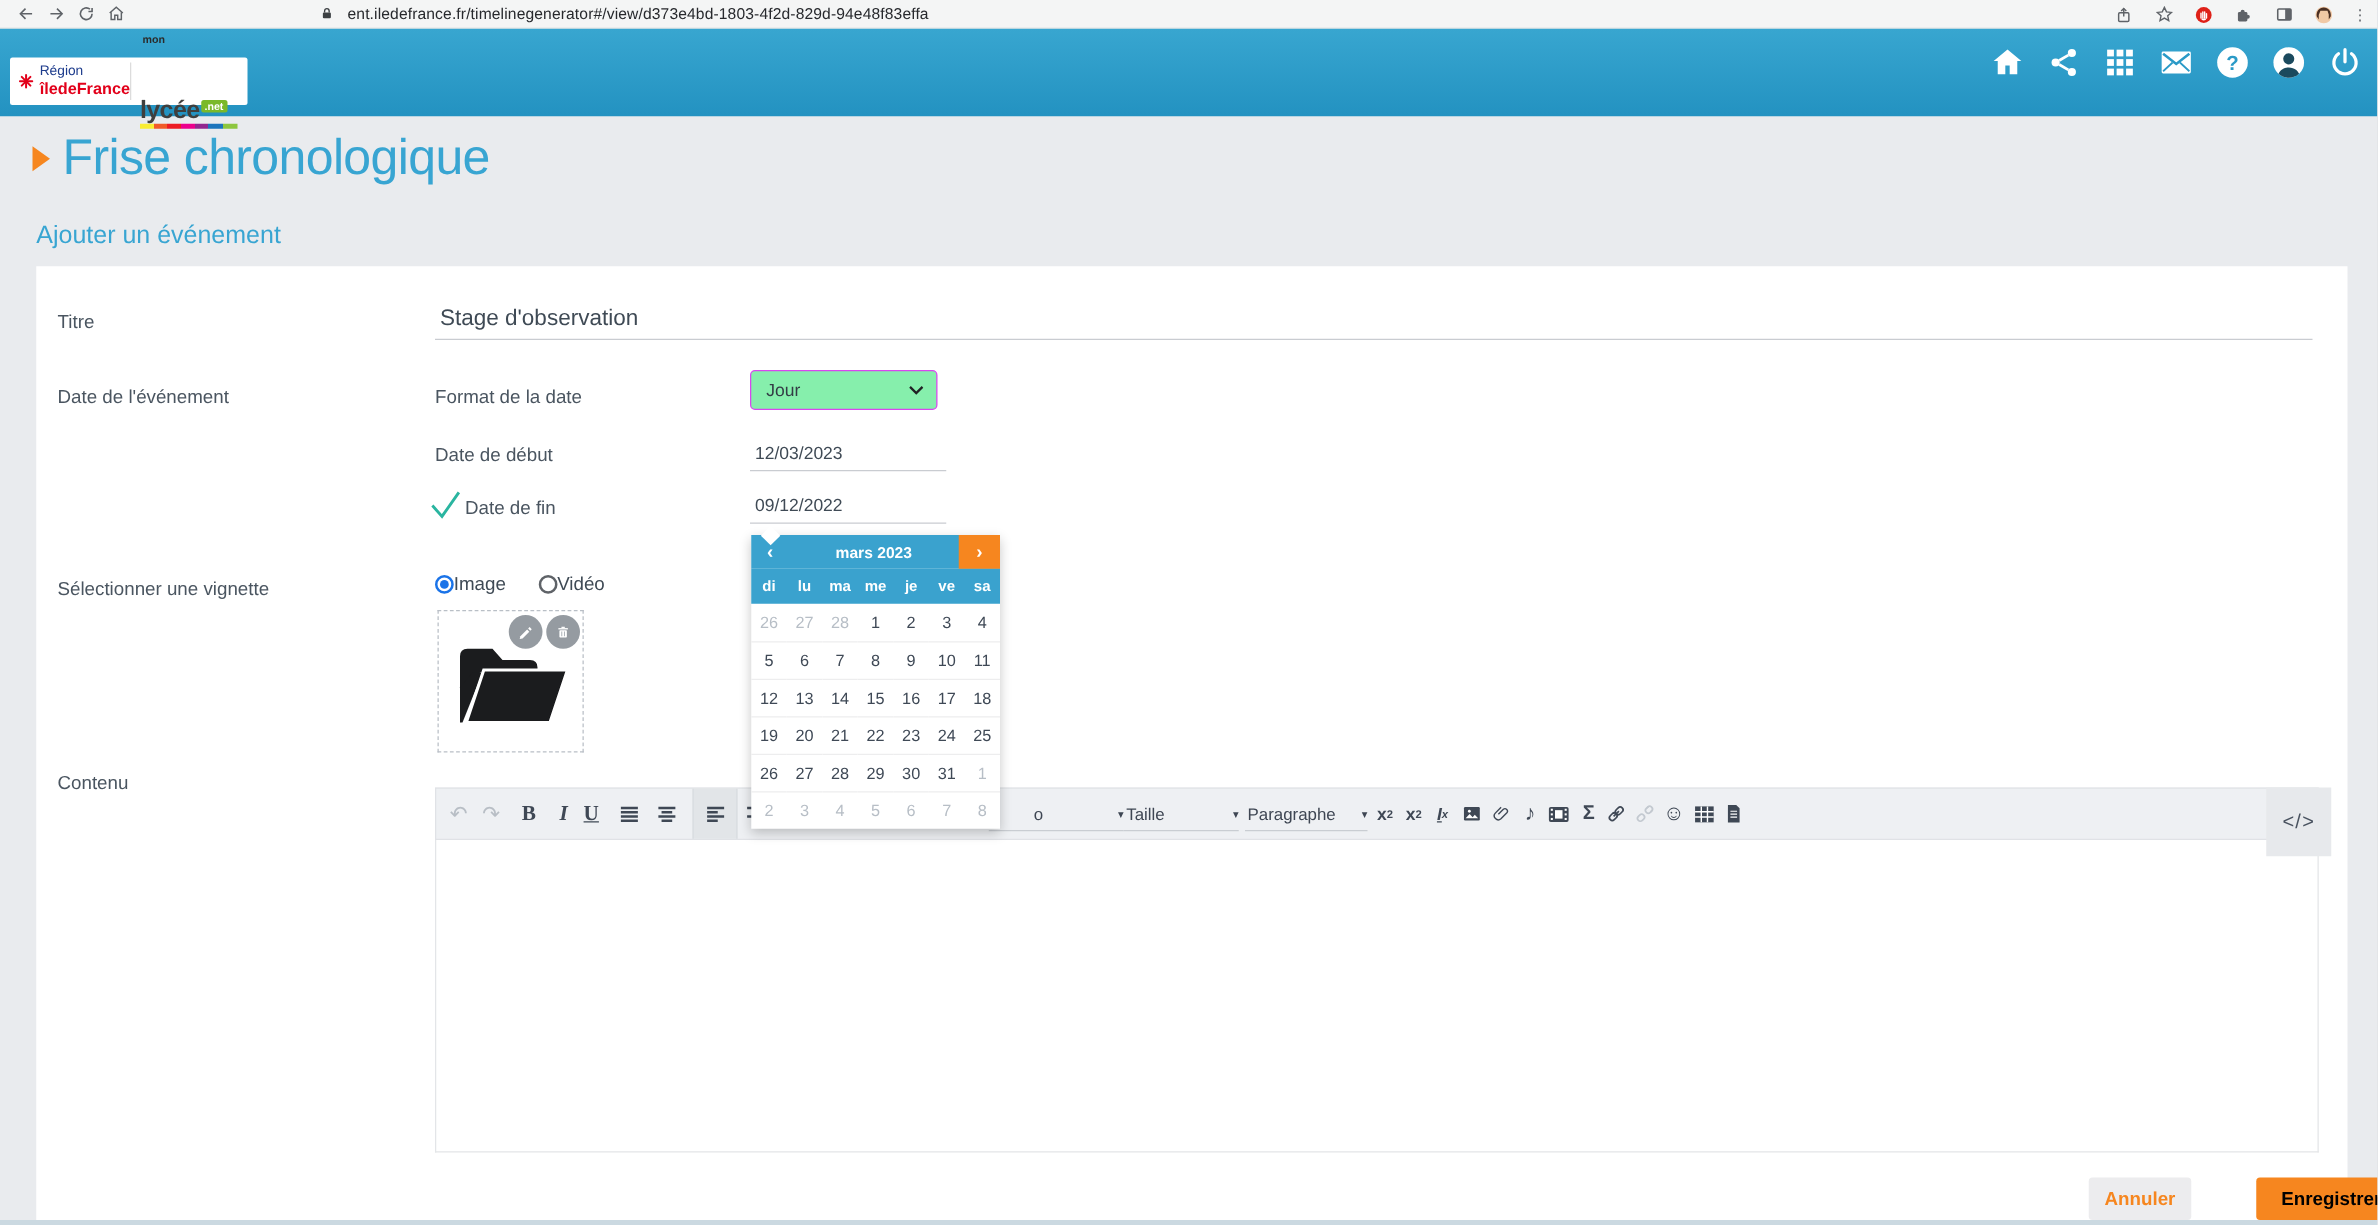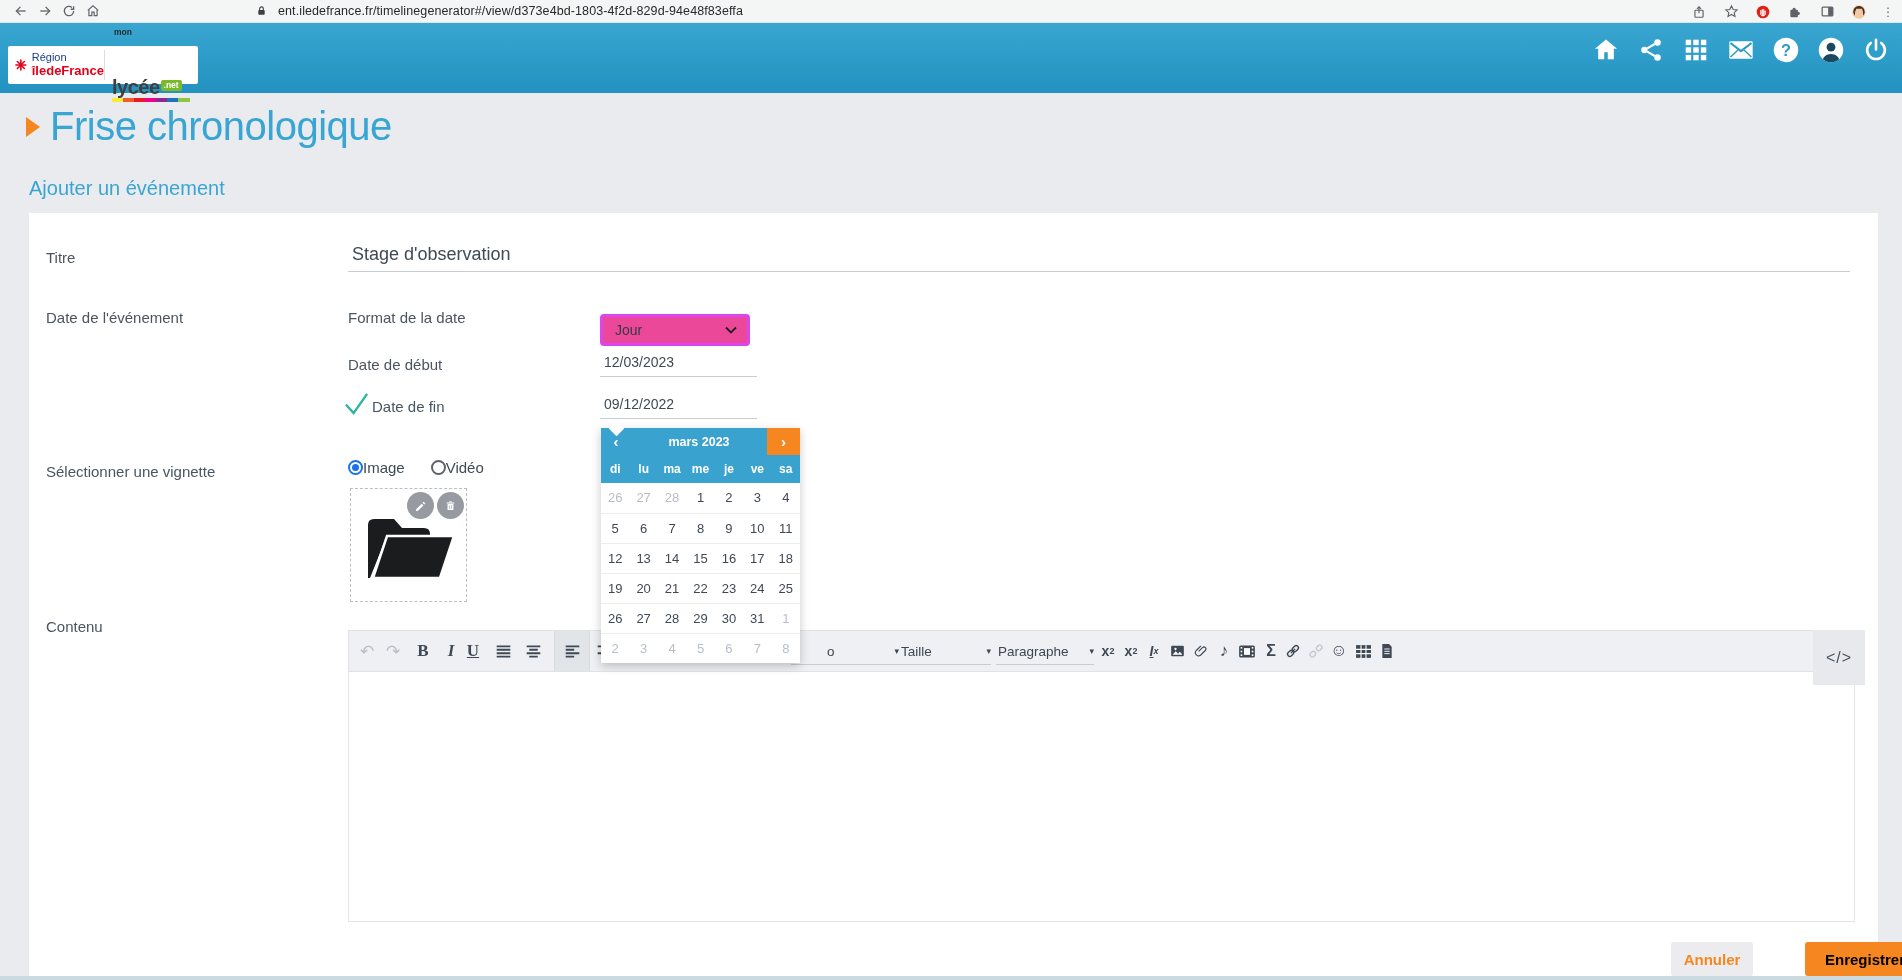--- a/index.html
+++ b/index.html
@@ -35,21 +35,21 @@
   .page-title-row{position:absolute;left:26px;top:104px;display:flex;align-items:center;gap:10px;}
   .title-tri{width:0;height:0;border-left:14px solid #f6861f;border-top:10px solid transparent;border-bottom:10px solid transparent;}
   .page-title{font-size:40px;font-weight:500;color:#38a5d2;letter-spacing:-.5px;}
   .page-subtitle{position:absolute;left:29px;top:177px;font-size:20px;font-weight:500;color:#38a5d2;}
   .card{position:absolute;left:29px;top:213px;width:1849px;height:767px;background:#fff;}
   .bottom-strip{position:absolute;left:0;top:976px;width:1902px;height:4px;background:#cbd9e1;}
   
   .flabel{position:absolute;font-size:15px;color:#4a5560;}
   .fvalue{font-size:14px;color:#3f4a55;}
   .titre-input{position:absolute;left:348px;top:244px;width:1502px;height:28px;border:none;border-bottom:1px solid #c9ccd1;background:transparent;font-family:inherit;font-size:18px;color:#3f4a55;padding:0 0 6px 4px;outline:none;}
-  .fmt-select{position:absolute;left:600px;top:314px;width:150px;height:32px;border:3px solid #d946ef;border-radius:4px;background:#ec4899;display:flex;align-items:center;justify-content:space-between;padding:0 10px 0 12px;font-size:14px;color:#333c45;cursor:pointer;}
+  .fmt-select{position:absolute;left:600px;top:296px;width:150px;height:32px;border:1px solid #d946ef;border-radius:4px;background:#86efac;display:flex;align-items:center;justify-content:space-between;padding:0 10px 0 12px;font-size:14px;color:#333c45;cursor:pointer;}
   .date-box{position:absolute;width:157px;border-bottom:1px solid #c9ccd1;padding:0 0 6px 4px;}
   .check-ic{position:absolute;left:343px;top:390px;}
   .radio-row{position:absolute;left:348px;top:459px;display:flex;align-items:center;gap:0;font-size:15px;color:#3f4a55;}
   .radio{width:15px;height:15px;border-radius:50%;flex:0 0 auto;}
   .radio.on{border:2px solid #1a73e8;position:relative;}
   .radio.on::after{content:"";position:absolute;left:2px;top:2px;width:7px;height:7px;border-radius:50%;background:#1a73e8;}
   .radio.off{border:2px solid #5f6368;}
   .radio-gap{width:26px;}
   .thumb-box{position:absolute;left:350px;top:488px;width:117px;height:114px;border:1px dashed #b9bfc6;}
   .thumb-edit,.thumb-del{position:absolute;width:27px;height:27px;border-radius:50%;background:rgba(140,146,153,.92);display:flex;align-items:center;justify-content:center;cursor:pointer;}

